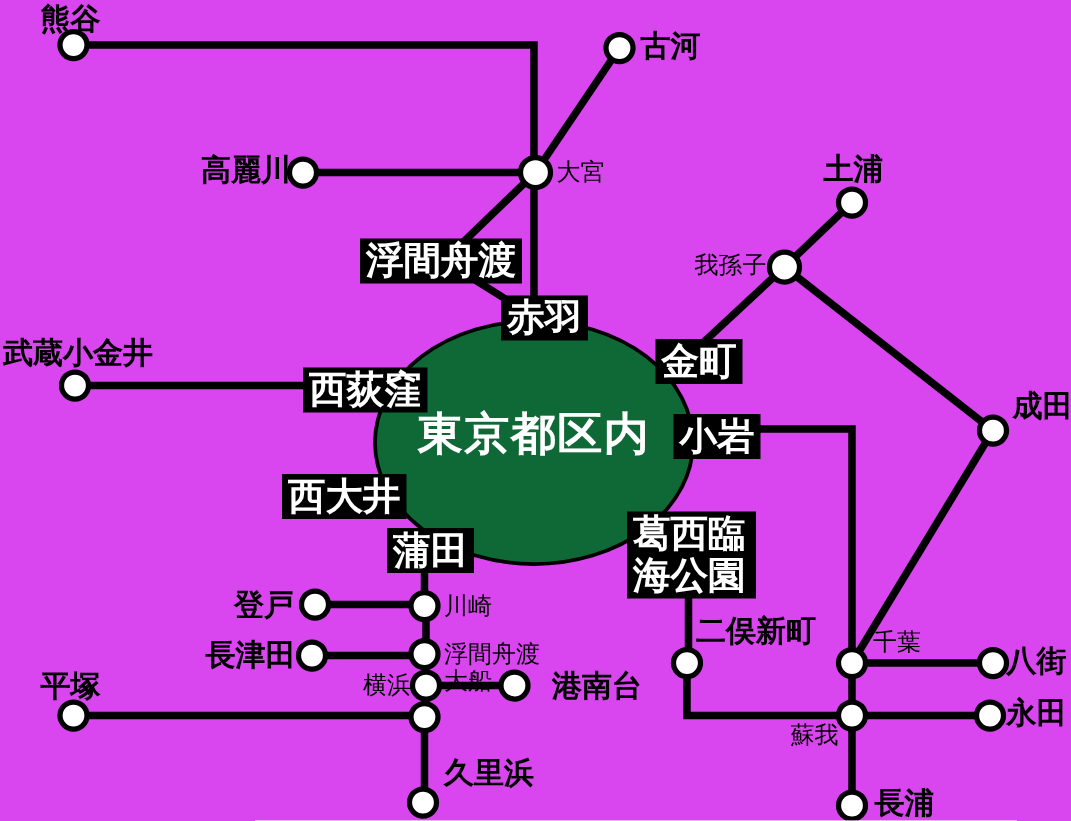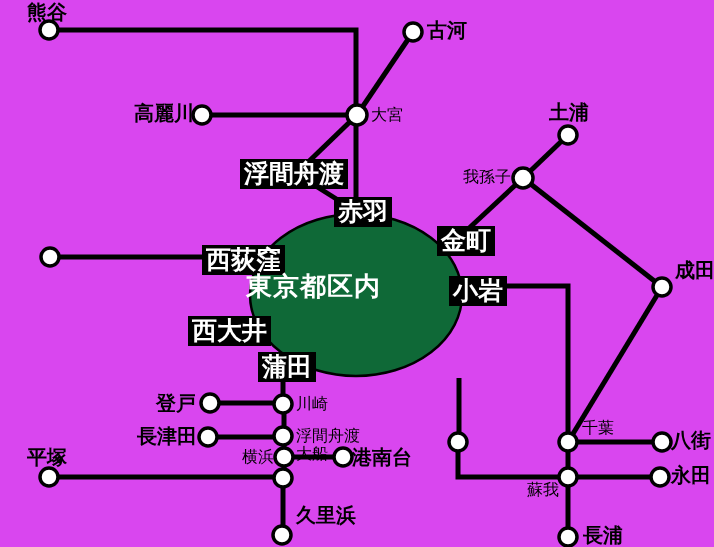--- a/index.html
+++ b/index.html
@@ -26,21 +26,22 @@
     line-height:1.12;
   }
   .box.wrap{
     white-space:normal;
     word-break:break-all;
     width:78px;
   }
   .zone-label{
     position:absolute;
     left:246px;top:269px;width:220px;
-    font-weight:700;font-size:26px;
+    text-align:center;
+    font-weight:700;font-size:30px;
     color:#fff;
     white-space:nowrap;
     letter-spacing:1px;
   }
 </style>
 </head>
 <body>
 
 <div id="map">
 
@@ -98,42 +99,45 @@
       <circle cx="568" cy="477" r="9"></circle>
       <circle cx="660" cy="477" r="9"></circle>
       <circle cx="568" cy="537" r="9"></circle>
     </g>
   </svg>
 
   <div class="lbl b" style="left:27px;top:2px">熊谷</div>
   <div class="lbl b" style="left:427px;top:20px">古河</div>
   <div class="lbl b" style="left:134px;top:103px">高麗川</div>
   <div class="lbl b" style="left:549px;top:102px">土浦</div>
+  <div class="lbl b" style="left:2px;top:225px">武蔵小金井</div>
   <div class="lbl b" style="left:675px;top:260px">成田</div>
   <div class="lbl b" style="left:156px;top:393px">登戸</div>
   <div class="lbl b" style="left:137px;top:426px">長津田</div>
   <div class="lbl b" style="left:27px;top:447px">平塚</div>
-  <div class="lbl b" style="left:352px;top:447px">港南台</div>
+  <div class="lbl b" style="left:368px;top:447px">港南台</div>
   <div class="lbl b" style="left:296px;top:505px">久里浜</div>
+  <div class="lbl b" style="left:464px;top:410px">二俣新町</div>
   <div class="lbl b" style="left:671px;top:430px">八街</div>
   <div class="lbl b" style="left:671px;top:465px">永田</div>
   <div class="lbl b" style="left:583px;top:525px">長浦</div>
 
   <div class="lbl r" style="left:371px;top:107px">大宮</div>
   <div class="lbl r" style="left:463px;top:169px">我孫子</div>
   <div class="lbl r" style="left:296px;top:396px">川崎</div>
   <div class="lbl r" style="left:296px;top:428px">浮間舟渡</div>
   <div class="lbl r" style="left:242px;top:449px">横浜</div>
   <div class="lbl r" style="left:296px;top:446px">大船</div>
   <div class="lbl r" style="left:582px;top:420px">千葉</div>
   <div class="lbl r" style="left:527px;top:482px">蘇我</div>
 
   <div class="lbl box" style="left:240px;top:159px">浮間舟渡</div>
   <div class="lbl box" style="left:334px;top:197px">赤羽</div>
   <div class="lbl box" style="left:202px;top:245px">西荻窪</div>
   <div class="lbl box" style="left:437px;top:226px">金町</div>
   <div class="lbl box" style="left:449px;top:276px">小岩</div>
   <div class="lbl box" style="left:188px;top:316px">西大井</div>
   <div class="lbl box" style="left:258px;top:352px">蒲田</div>
+  <div class="lbl box wrap" style="left:418px;top:341px">葛西臨海公園</div>
 
   <div class="zone-label">東京都区内</div>
 
 </div>
 
 </body></html>

